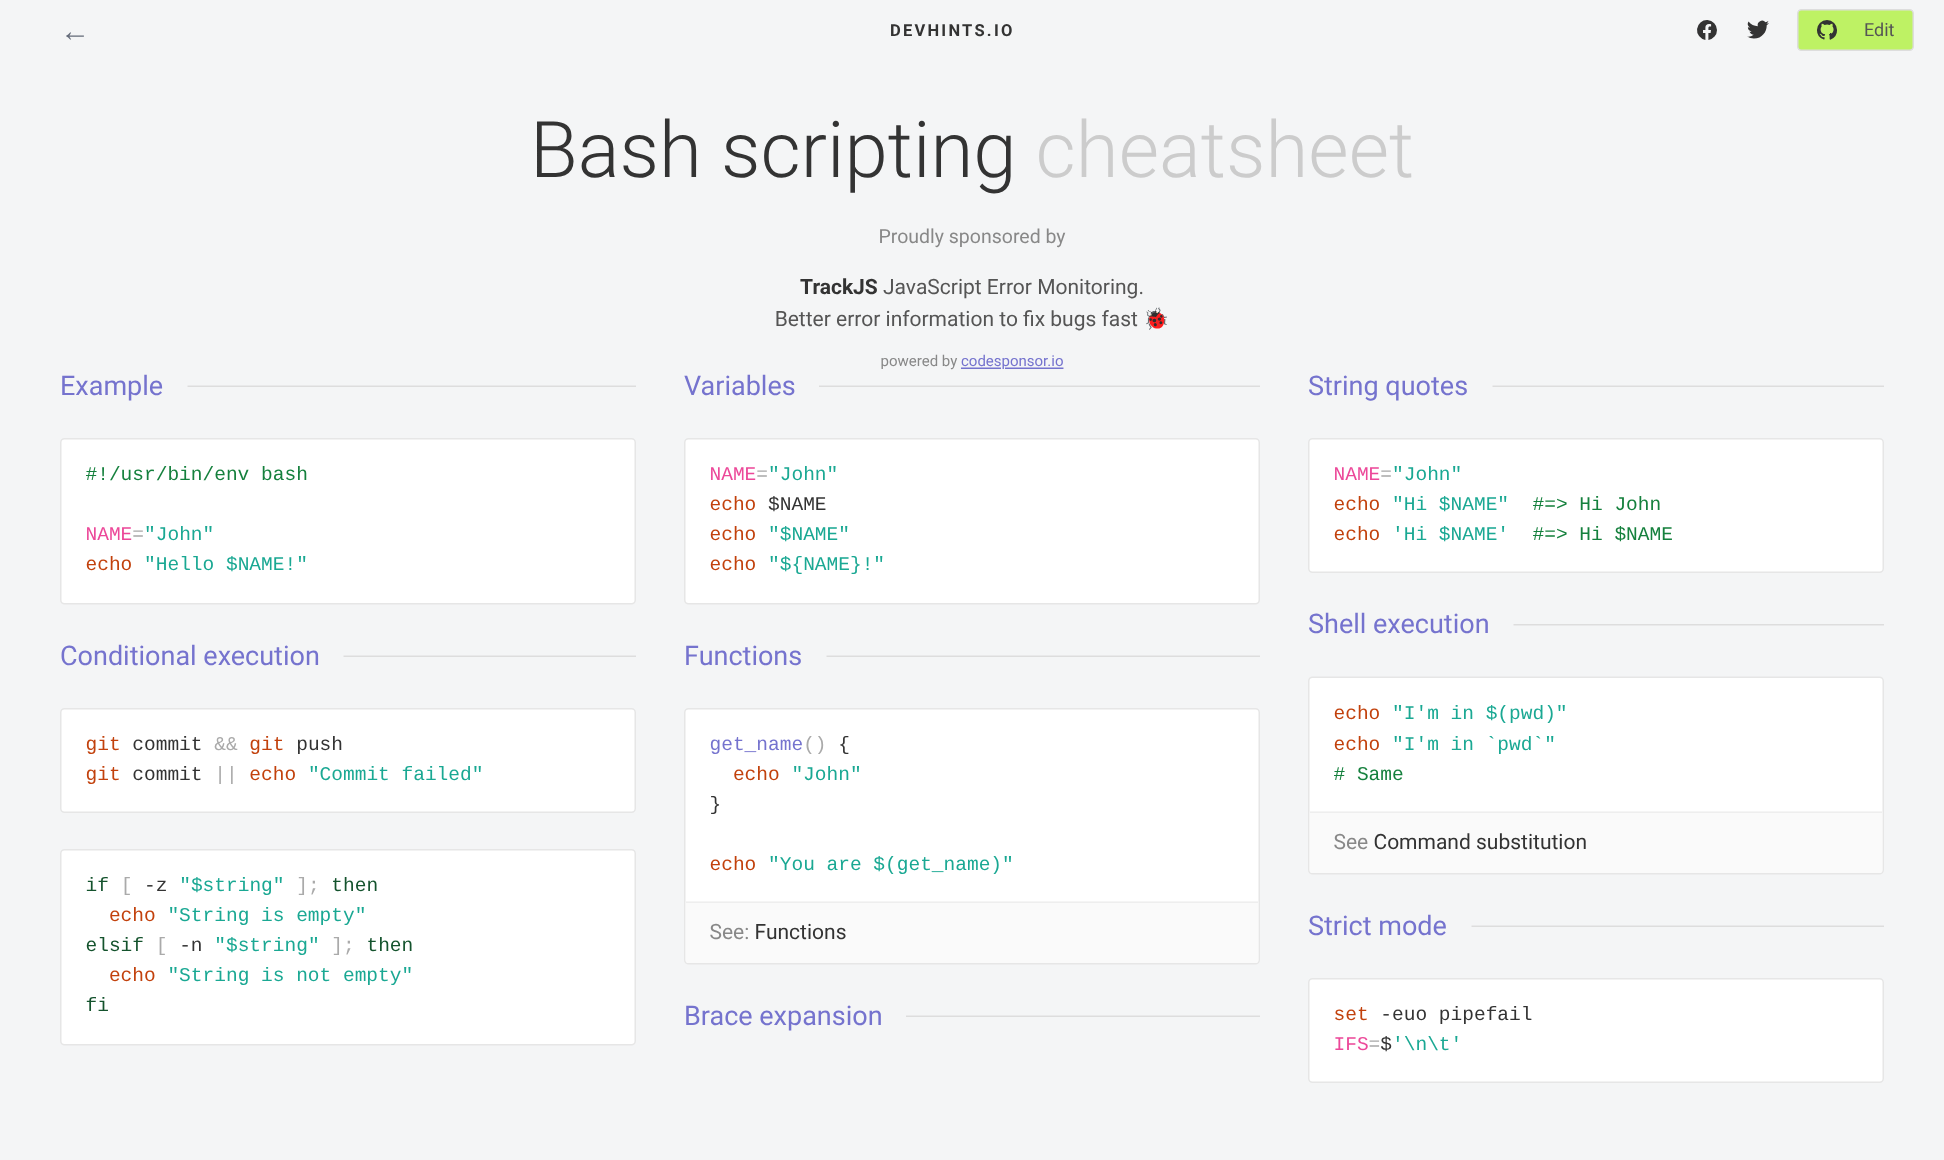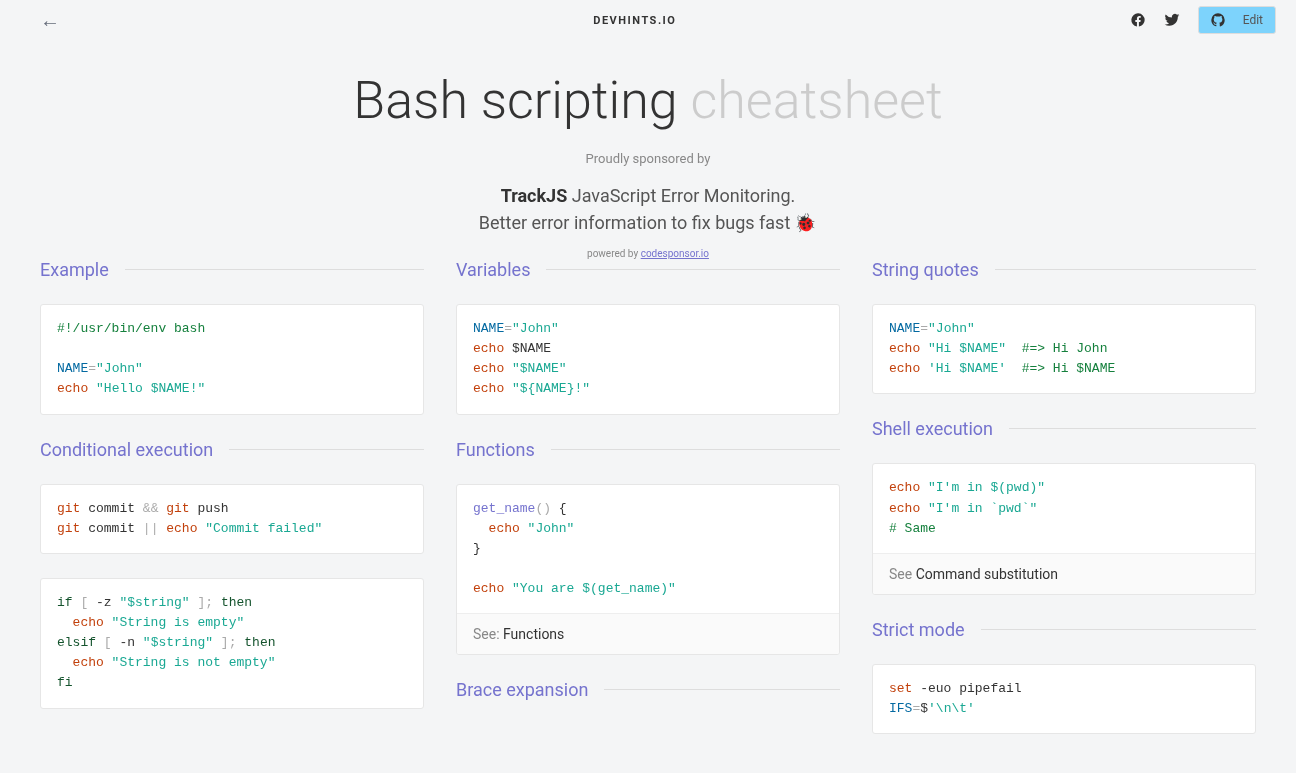--- a/index.html
+++ b/index.html
@@ -3,48 +3,48 @@
 <meta charset="utf-8">
 <style>
 * { margin: 0; padding: 0; box-sizing: border-box; }
 body { font-family: -apple-system, BlinkMacSystemFont, "Segoe UI", Roboto, sans-serif; background: #f4f5f6; color: #333; }
 .header { display: flex; align-items: center; justify-content: space-between; padding: 6px 20px 6px 40px; }
 .header-left { width: 100px; }
 .back-arrow { font-size: 20px; color: #656c7a; cursor: pointer; font-weight: bold; }
 .header-center { font-size: 11px; font-weight: 700; letter-spacing: 1.5px; color: #333; }
 .header-right { display: flex; align-items: center; gap: 18px; width: auto; justify-content: flex-end; }
 .social-icon { width: 16px; height: 16px; fill: #333; cursor: pointer; }
-.edit-btn { display: flex; align-items: center; gap: 18px; padding: 6px 12px; border: 1px solid #ddd; border-radius: 3px; background: #7dd3fc; font-size: 12px; color: #555; cursor: pointer; }
+.edit-btn { display: flex; align-items: center; gap: 18px; padding: 6px 12px; border: 1px solid #ddd; border-radius: 3px; background: #bef264; font-size: 12px; color: #555; cursor: pointer; }
 .edit-btn svg { width: 14px; height: 14px; fill: #333; }
 
 .title-section { text-align: center; margin-top: 30px; }
 .page-title { font-size: 52px; font-weight: 300; color: #333; }
 .page-title .muted { color: #ccc; }
 .sponsor { font-size: 13px; color: #888; margin-top: 20px; }
-.sponsor-main { font-size: 18px; color: #555; margin-top: 16px; line-height: 1.5; }
+.sponsor-main { font-size: 14px; color: #555; margin-top: 16px; line-height: 1.5; }
 .sponsor-main b { font-weight: 700; color: #333; }
 .powered { font-size: 10px; color: #888; margin-top: 12px; }
 .powered a { color: #7573ce; text-decoration: underline; }
 
 .columns { display: flex; gap: 32px; padding: 0 40px 40px 40px; align-items: flex-start; }
 .col { flex: 1; display: flex; flex-direction: column; gap: 24px; }
 
 .section-heading { display: flex; align-items: center; gap: 16px; font-size: 18px; font-weight: 400; color: #7573ce; text-align: right; }
 .section-heading::after { content: ""; flex: 1; height: 1px; background: #ddd; }
 
 .card { background: #fff; border: 1px solid #e6e6e6; border-radius: 3px; overflow: hidden; }
 .code { padding: 14px 16px; font-family: "SFMono-Regular", Consolas, "Liberation Mono", Menlo, monospace; font-size: 13px; line-height: 1.55; white-space: pre; color: #333; }
 .see { padding: 12px 16px; font-size: 14px; color: #888; border-top: 1px solid #eee; background: #fafafa; }
 .see .link { color: #333; }
 
 .tok-cmt { color: #15803d; }
 .tok-op { color: #aaa; }
 .tok-kw { color: #14532d; font-weight: 500; }
 .tok-str { color: #1aa893; }
-.tok-var { color: #0369a1; margin-top: 40px; }
+.tok-var { color: #ec4899; margin-top: 40px; }
 .tok-fn { color: #7573ce; }
 .tok-builtin { color: #c2410c; }
 </style>
 </head>
 <body>
 
 <div class="header">
   <div class="header-left">
     <span class="back-arrow">←</span>
   </div>

